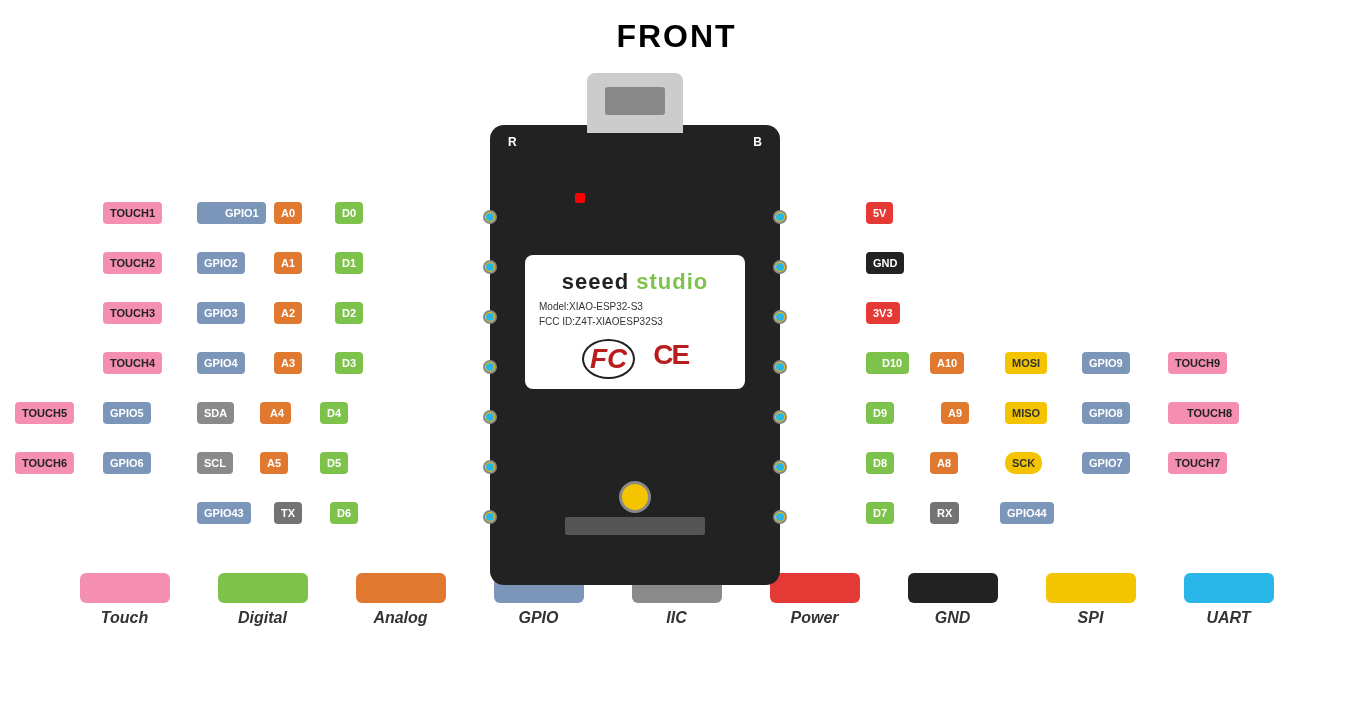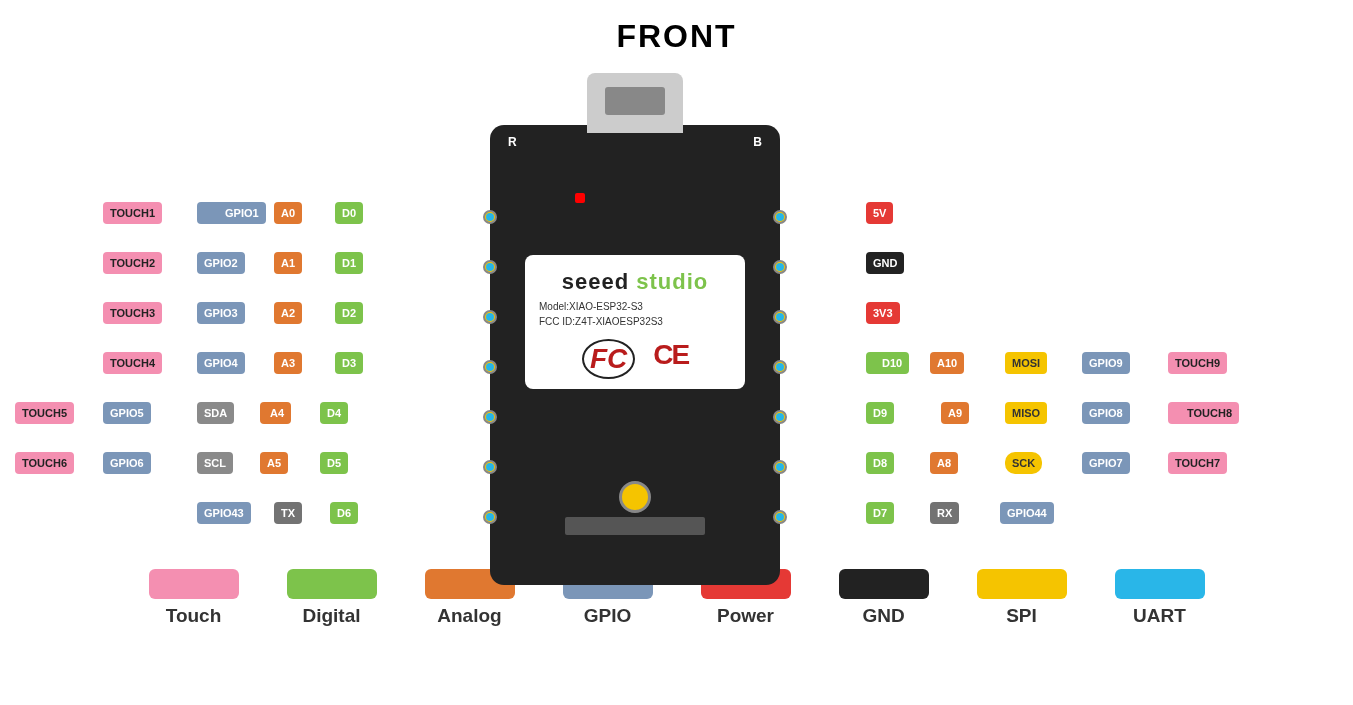--- a/index.html
+++ b/index.html
@@ -226,23 +226,24 @@
       flex-direction: column;
       align-items: center;
       gap: 6px;
     }
     .legend-box {
       width: 90px;
       height: 30px;
       border-radius: 6px;
     }
     .legend-label {
-      font-size: 19px;
+      font-size: 16px;
       font-weight: 600;
       color: #333;
+      font-style: italic;
     }
   </style>
 </head>
 <body>
 
 <div class="page-title">FRONT</div>
 
 <div class="diagram-area">
 
   <div class="board">
@@ -376,20 +377,24 @@
     </div>
     <div class="legend-item">
       <div class="legend-box" style="background:#e07830;"></div>
       <div class="legend-label">Analog</div>
     </div>
     <div class="legend-item">
       <div class="legend-box" style="background:#7b96b8;"></div>
       <div class="legend-label">GPIO</div>
     </div>
     <div class="legend-item">
+      <div class="legend-box" style="background:#8a8a8a;"></div>
+      <div class="legend-label">IIC</div>
+    </div>
+    <div class="legend-item">
       <div class="legend-box" style="background:#e53935;"></div>
       <div class="legend-label">Power</div>
     </div>
     <div class="legend-item">
       <div class="legend-box" style="background:#222;"></div>
       <div class="legend-label">GND</div>
     </div>
     <div class="legend-item">
       <div class="legend-box" style="background:#f5c400;"></div>
       <div class="legend-label">SPI</div>

